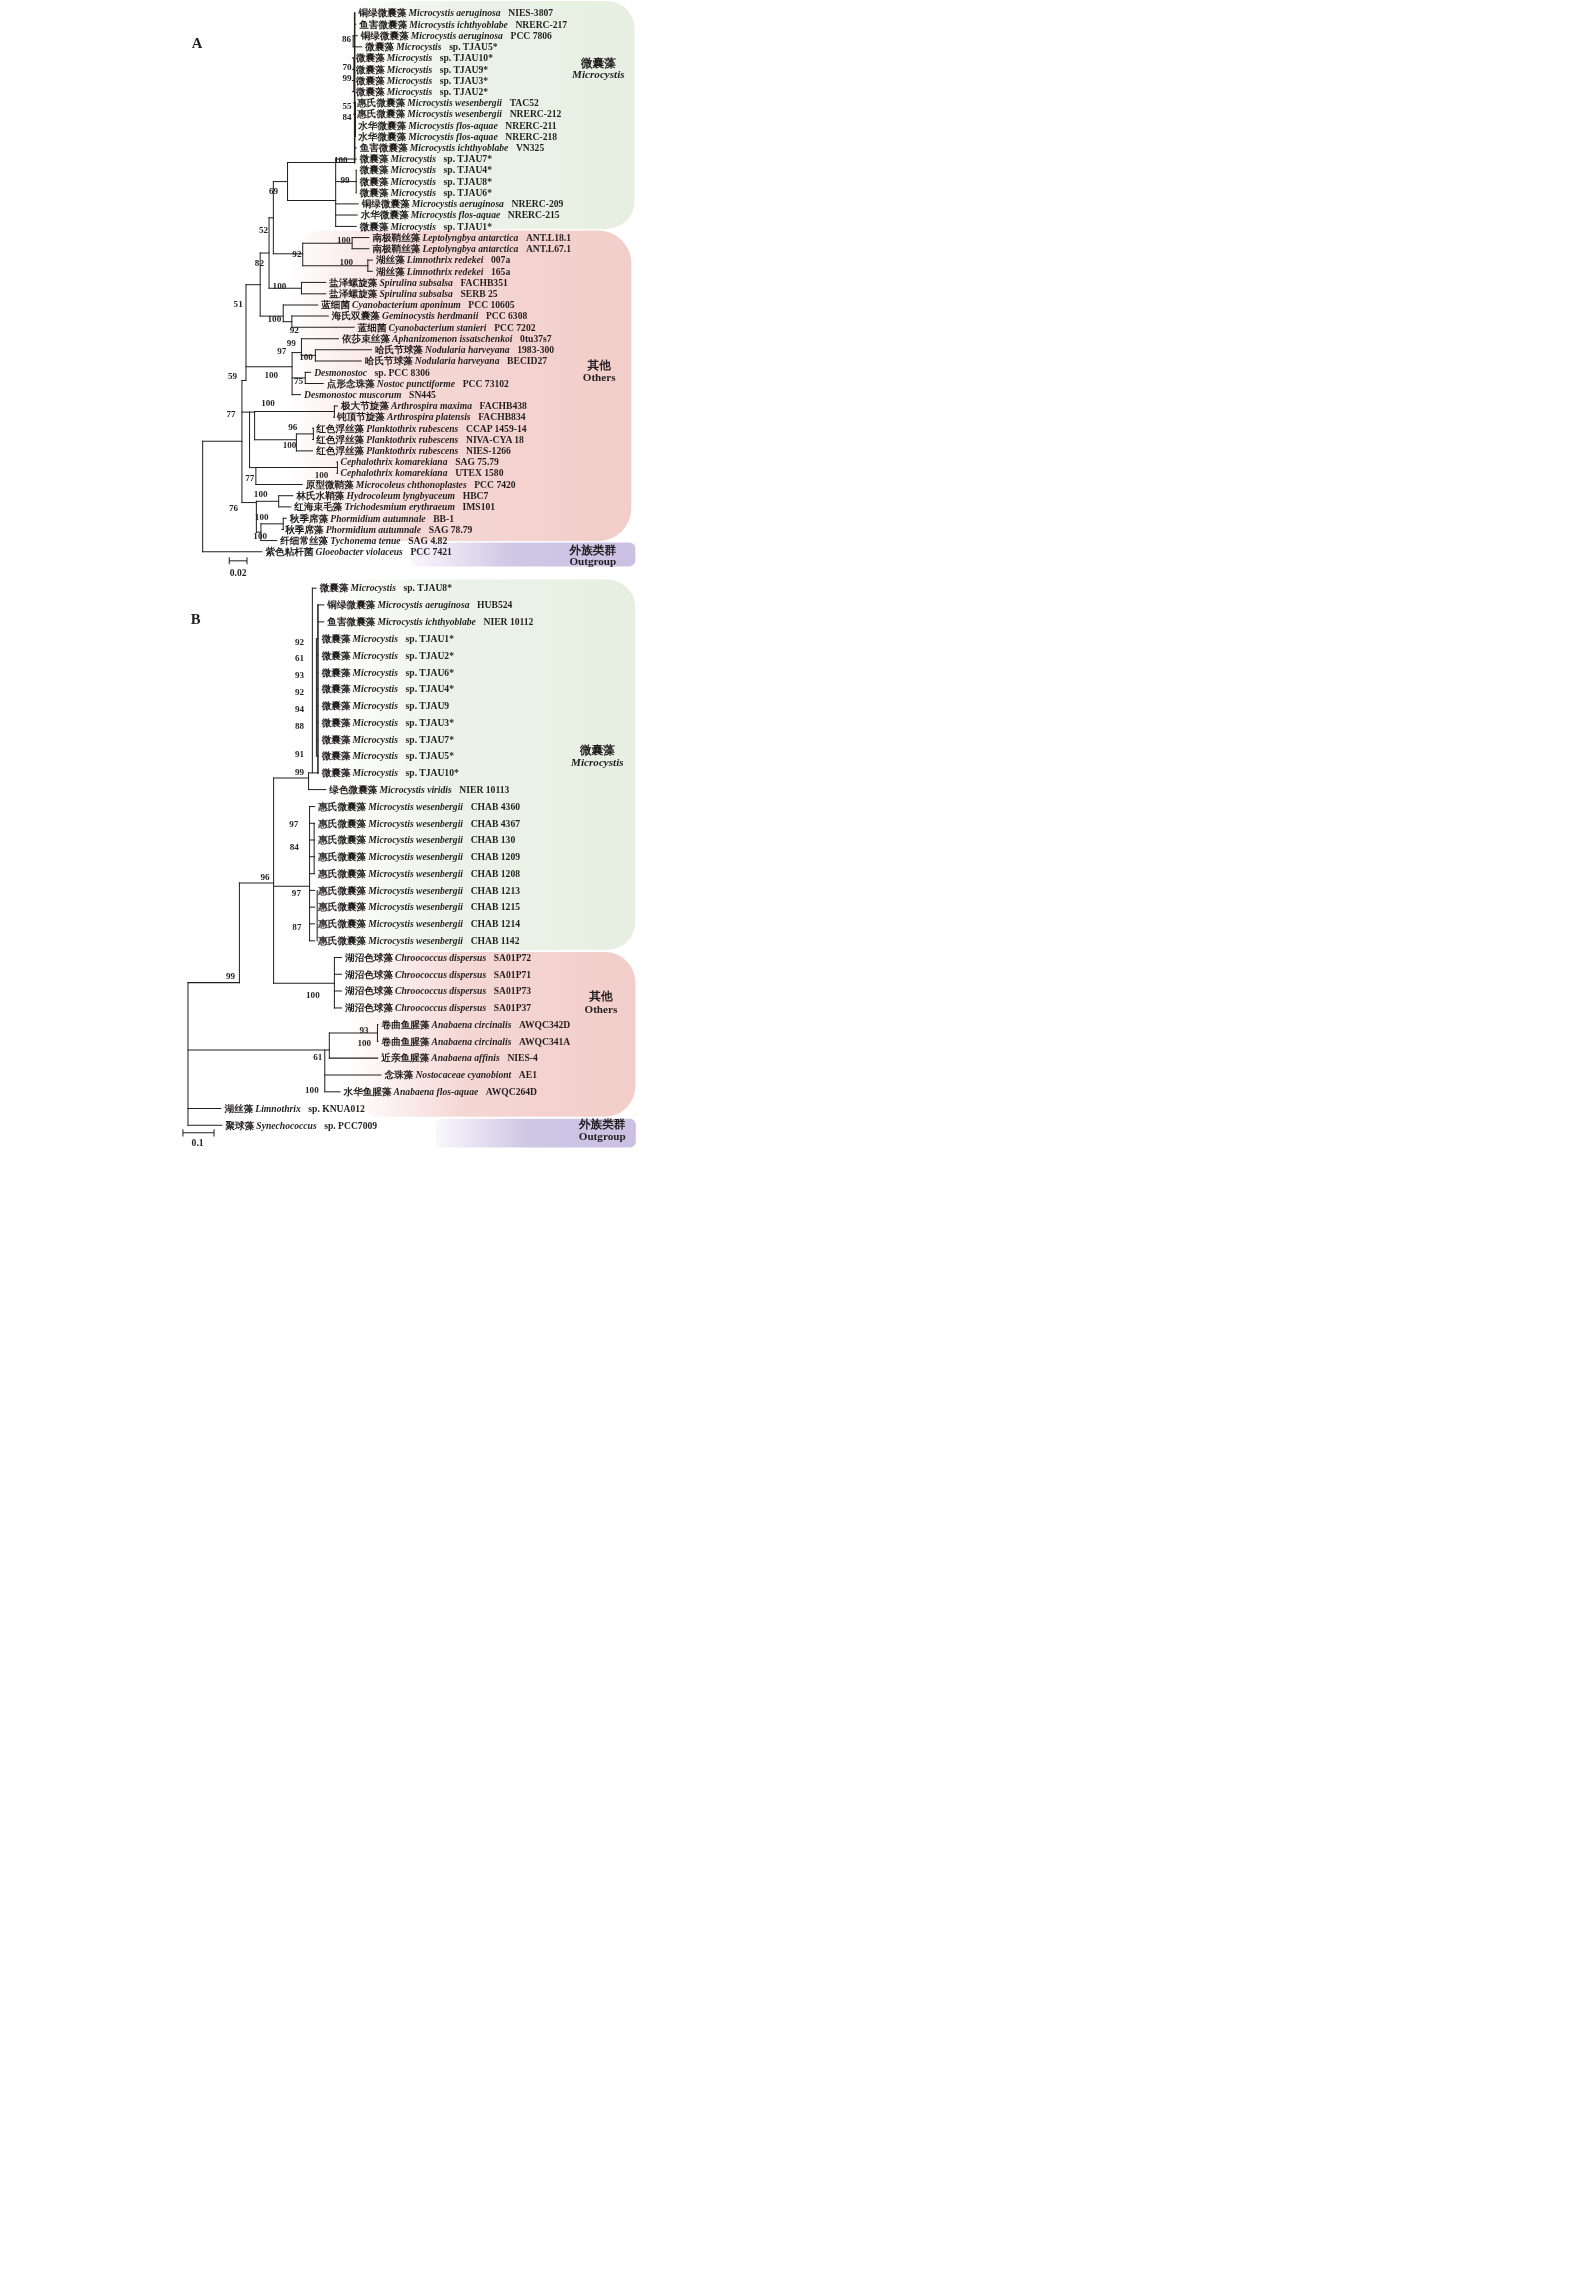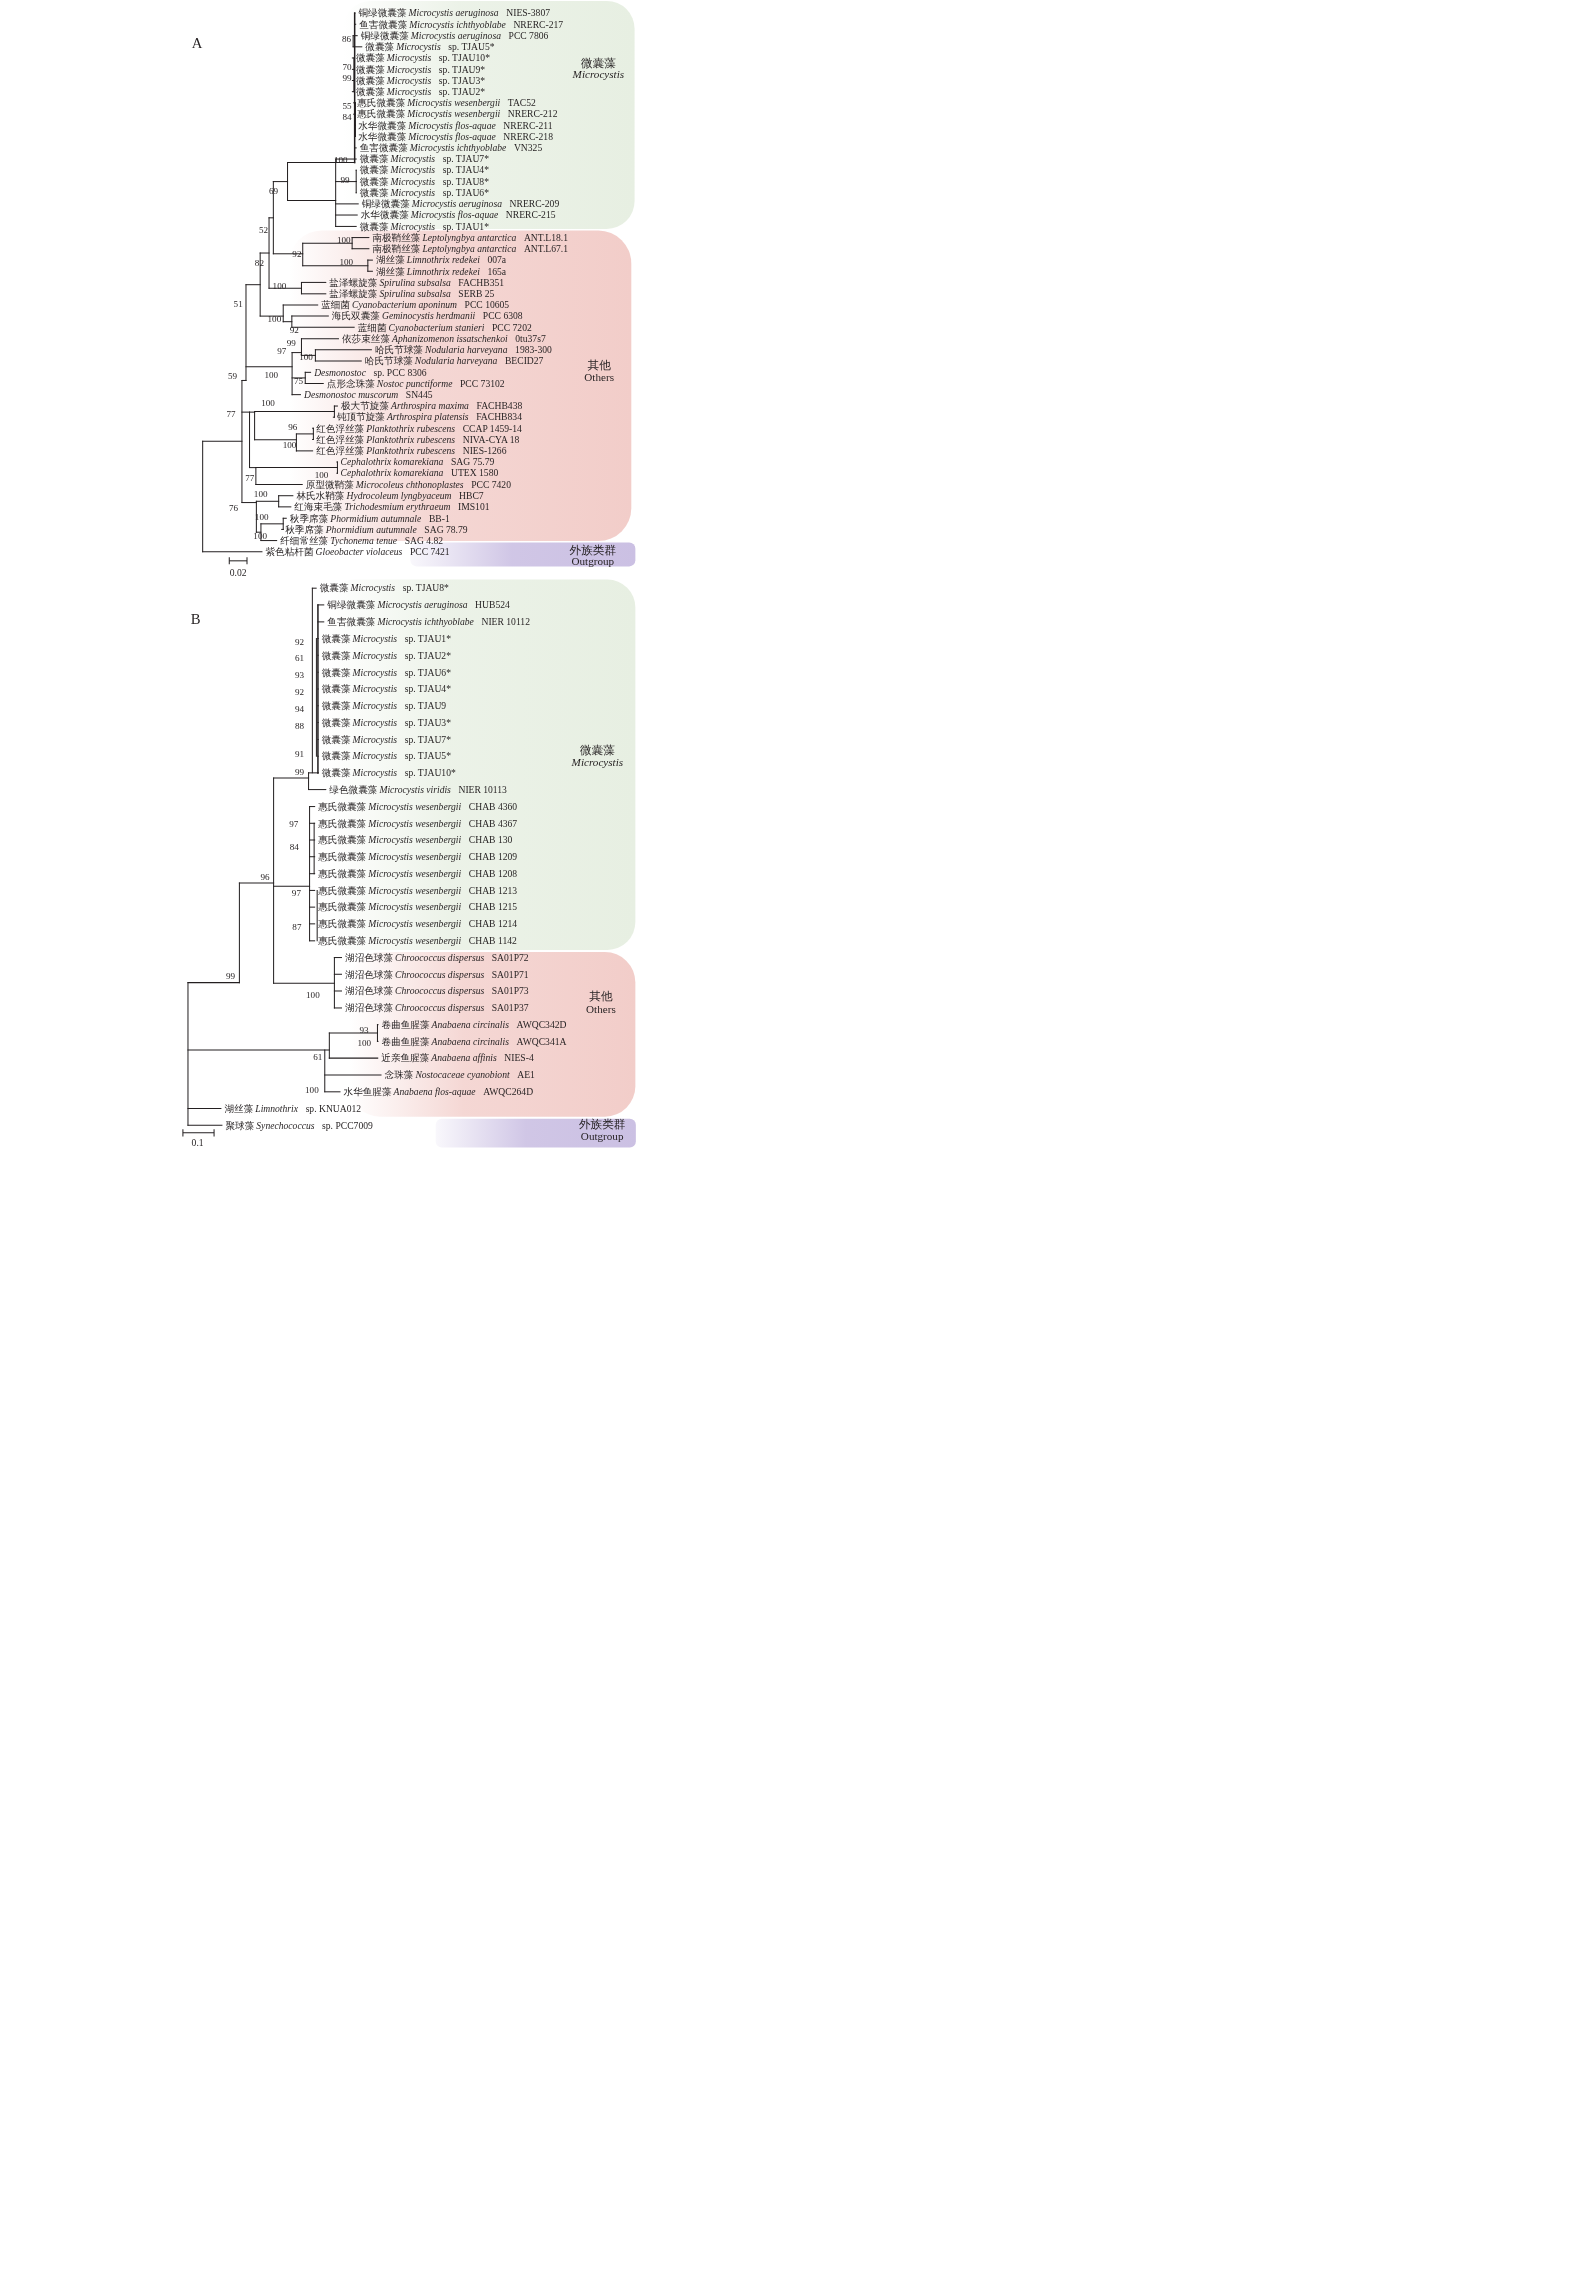--- a/index.html
+++ b/index.html
@@ -1,16 +1,16 @@
 <!DOCTYPE html>
 <html style="font-size:8px"><head>
 <meta charset="utf-8">
 <style>
   html,body{margin:0;padding:0;background:#ffffff;}
-  .page{width:798px;height:1148px;background:#fff;position:relative;overflow:hidden;}
+  .page{width:798px;height:1148px;background:#fff;position:relative;overflow:hidden;font-weight:bold;}
   svg{display:block;}
   text{fill:#231f20;}
   .taxon-cn{font-family:"Liberation Serif","DejaVu Serif",serif;font-size:38px;}
   .taxon-it{font-family:"Liberation Serif","DejaVu Serif",serif;font-style:italic;font-size:38px;}
   .taxon-sp{font-family:"Liberation Serif","DejaVu Serif",serif;font-size:38px;}
   .boot{font-family:"Liberation Serif","DejaVu Serif",serif;font-size:36px;}
   .glabel-cn{font-family:"Liberation Serif","DejaVu Serif",serif;font-size:46px;}
   .glabel-lat{font-family:"Liberation Serif","DejaVu Serif",serif;font-size:44px;}
   .panel-letter{font-family:"Liberation Serif","DejaVu Serif",serif;font-size:58px;}
   .scale-label{font-family:"Liberation Serif","DejaVu Serif",serif;font-size:38px;}

